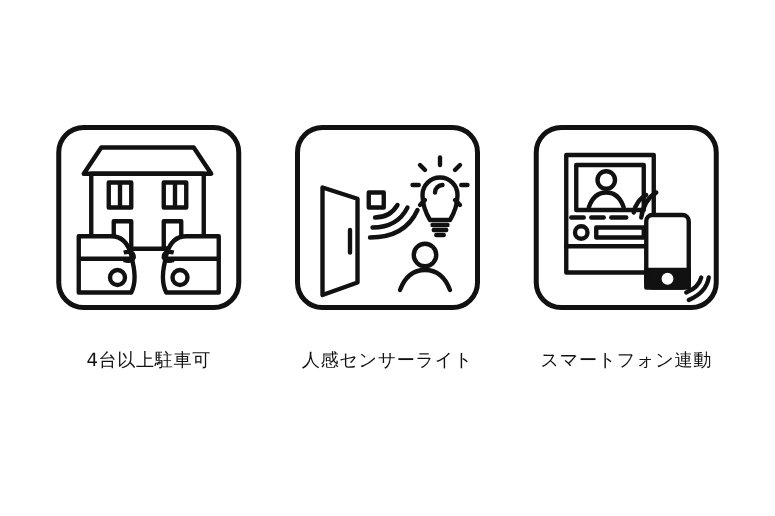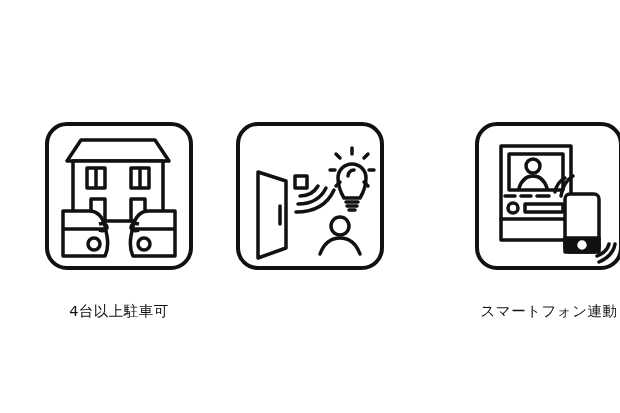--- a/index.html
+++ b/index.html
@@ -1,23 +1,23 @@
 <!DOCTYPE html>
 <html><head>
 <meta charset="utf-8">
 <style>
   html, body { margin:0; padding:0; background:#ffffff; }
   body { width:620px; height:413px; position:relative; overflow:hidden; font-family:"DejaVu Sans", sans-serif; color:#111; }
-  .feature { position:absolute; top:122px; width:140px; }
+  .feature { position:absolute; top:100px; width:140px; }
   .icon-box { width:148px; height:148px; box-sizing:border-box; border:4px solid #111; border-radius:22px; background:#fff; position:relative; }
   .icon-box svg { position:absolute; left:0; top:0; width:140px; height:140px; }
   .caption { position:absolute; top:178px; left:-30px; width:208px; text-align:center; font-size:14.5px; line-height:22px; color:#111; letter-spacing:0.5px; }
   #f1 { left:45px; }
   #f2 { left:236px; }
-  #f3 { left:427px;margin-left:48px; }
+  #f3 { left:427px; }
 </style>
 </head>
 <body>
 
 <div class="feature" id="f1">
   <div class="icon-box">
     <svg viewBox="0 0 140 140" fill="none" stroke="#111" stroke-width="3.5" stroke-linejoin="round">
 
       <polygon points="18,35 32,14 106,14 120,35" fill="#fff"></polygon>
 
@@ -68,20 +68,21 @@
       <line x1="128" y1="28" x2="124" y2="32"></line>
       <line x1="90" y1="44" x2="95" y2="44"></line>
       <line x1="129" y1="44" x2="134" y2="44"></line>
       <line x1="96" y1="60" x2="100" y2="56"></line>
       <line x1="128" y1="60" x2="124" y2="56"></line>
 
       <circle cx="100" cy="100" r="9"></circle>
       <path d="M80,128 Q86,112 100,112 Q114,112 120,128"></path>
     </svg>
   </div>
+  <div class="caption">人感センサーライト</div>
 </div>
 
 <div class="feature" id="f3">
   <div class="icon-box">
     <svg viewBox="0 0 140 140" fill="none" stroke="#111" stroke-width="3.5" stroke-linecap="round" stroke-linejoin="round">
 
       <rect x="22" y="20" width="70" height="94"></rect>
       <rect x="30" y="28" width="54" height="36"></rect>
       <circle cx="54" cy="40" r="7"></circle>
       <path d="M40,62 Q44,50 54,50 Q64,50 68,62"></path>

